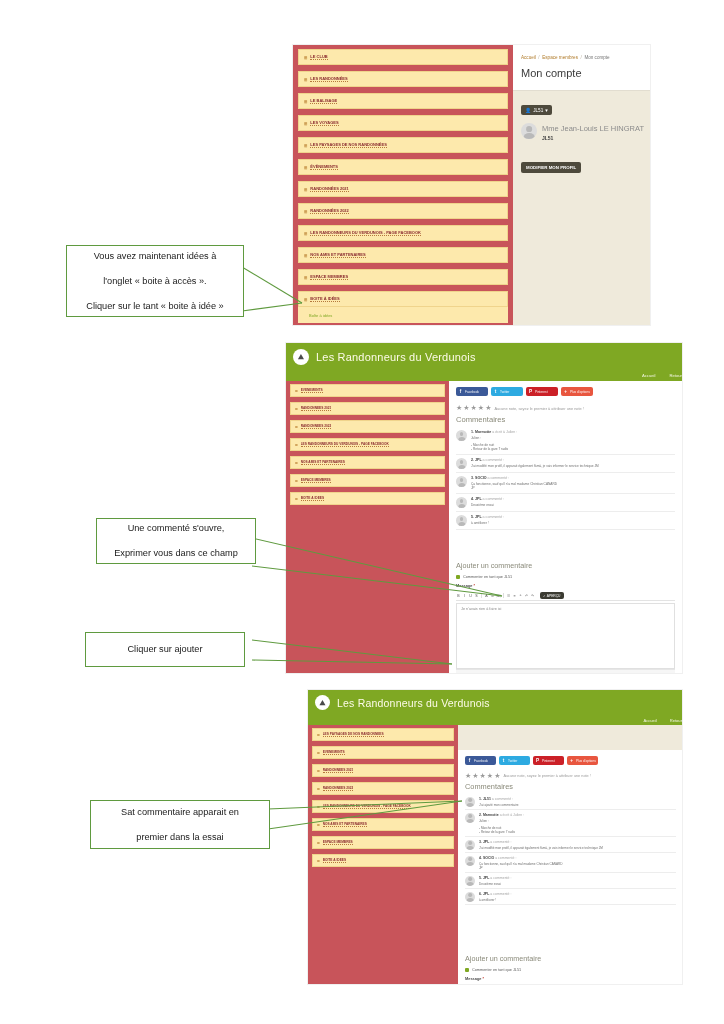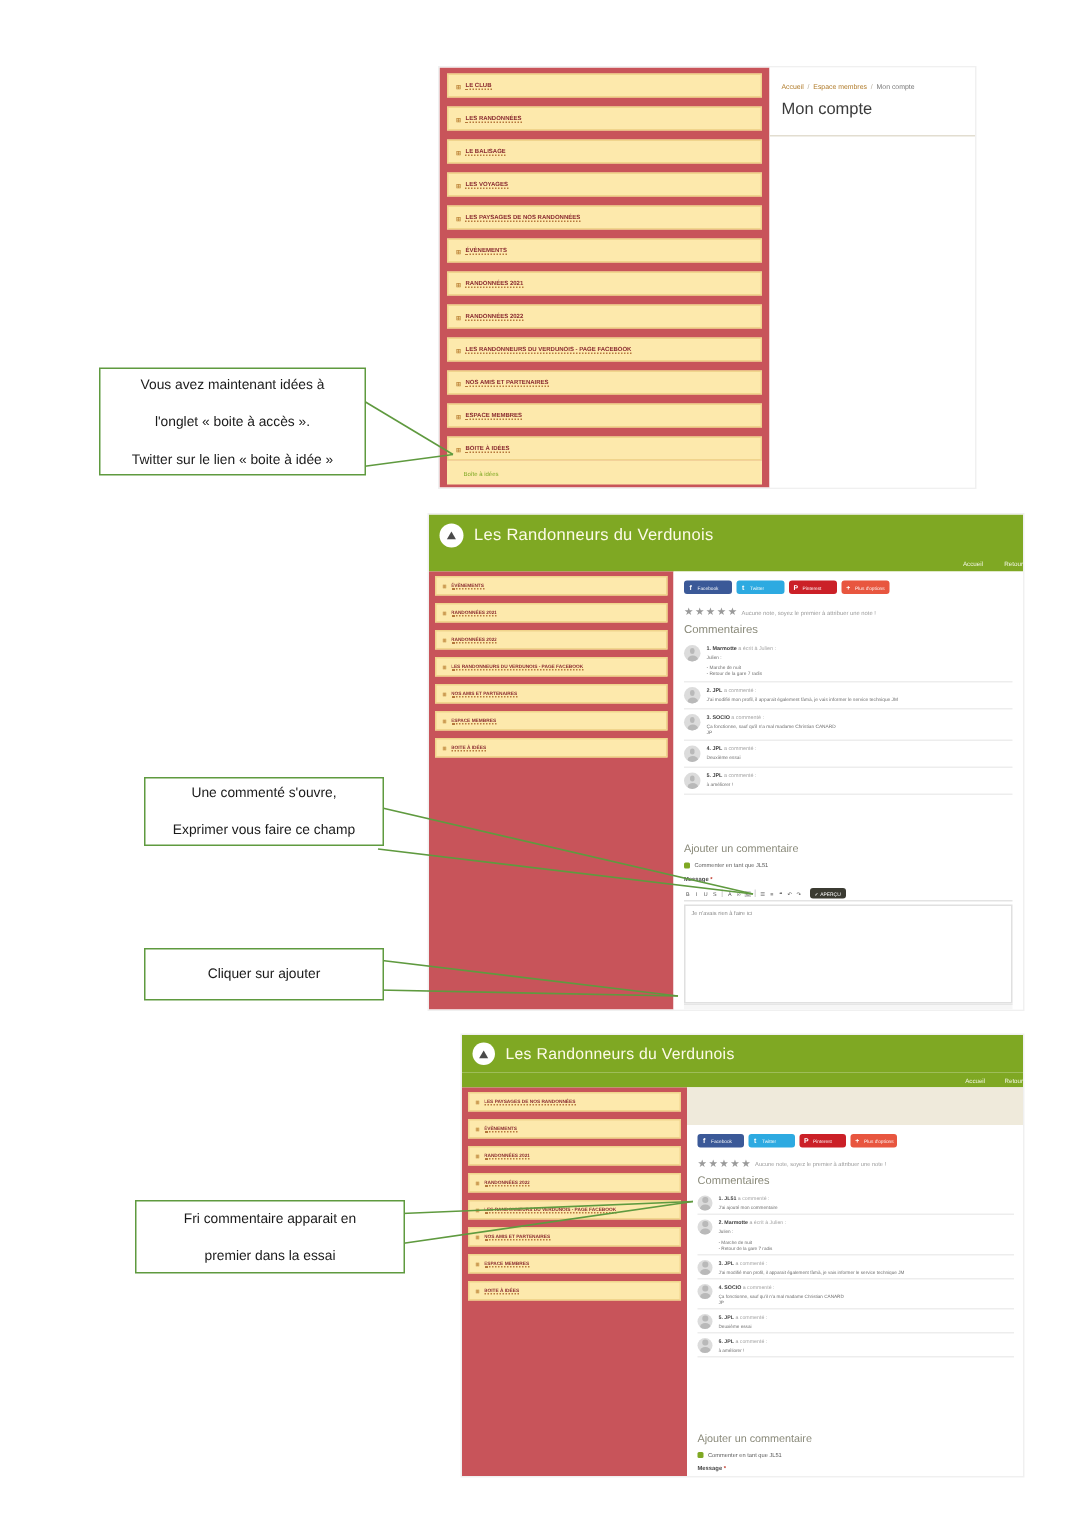--- a/index.html
+++ b/index.html
@@ -149,33 +149,51 @@
         <span class="sep">&nbsp;/&nbsp;</span>
         <span>Espace membres</span>
         <span class="sep">&nbsp;/&nbsp;</span>
         <span class="cur">Mon compte</span>
       </div>
 
       <div class="page-title" style="position:absolute;left:8px;top:22px;font-size:11px;">Mon compte</div>
 
       <div class="hr-light" style="position:absolute;left:0;top:45px;width:167px;"></div>
 
+      <div class="content-beige" style="position:absolute;left:0;top:46px;width:167px;height:234px;">
+
+        <div class="badge-dark" style="position:absolute;left:8px;top:14px;height:10px;padding:0 4px;font-size:4.6px;gap:2px;">
+          <span style="font-size:5px;">👤</span>
+          <span>JL51</span>
+          <span style="font-size:5px;">▾</span>
+        </div>
+
+        <div style="position:absolute;left:8px;top:32px;display:flex;align-items:flex-start;gap:5px;">
+          <div class="avatar" style="width:16px;height:16px;"></div>
+          <div style="padding-top:1px;">
+            <div class="user-name" style="font-size:7.5px;">Mme Jean-Louis LE HINGRAT</div>
+            <div class="user-handle" style="font-size:5px;margin-top:2px;">JL51</div>
+          </div>
+        </div>
+
+        <div class="btn-dark" style="position:absolute;left:8px;top:71px;height:11px;padding:0 5px;font-size:4.4px;font-weight:bold;">MODIFIER MON PROFIL</div>
+      </div>
     </div>
   </div>
 </div>
 
 <svg class="leader" style="left:240px;top:255px;width:80px;height:65px;">
   <line x1="2" y1="12" x2="62" y2="48"></line>
   <line x1="2" y1="56" x2="62" y2="48"></line>
 </svg>
 <div class="callout" style="left:66px;top:245px;width:176px;height:70px;font-size:9.2px;">
   <span>
     <span>Vous avez maintenant idées à</span><br>
     <span>l'onglet « boite à accès ».</span><br>
-    <span>Twitter sur le lien « boite à idée »</span>
+    <span>Cliquer sur le tant « boite à idée »</span>
   </span>
 </div>
 
 <div class="shot" style="left:286px;top:343px;width:396px;height:330px;">
   <div class="shot-inner">
 
     <div class="site-header" style="position:absolute;left:0;top:0;width:396px;height:27px;padding-left:7px;gap:7px;">
       <div class="logo-badge" style="width:16px;height:16px;font-size:7px;">⛰</div>
       <div class="site-title" style="font-size:11px;">Les Randonneurs du Verdunois</div>
     </div>
@@ -352,29 +370,29 @@
   </div>
 </div>
 
 <svg class="leader" style="left:250px;top:530px;width:260px;height:100px;">
   <line x1="2" y1="8" x2="252" y2="66"></line>
   <line x1="2" y1="36" x2="252" y2="66"></line>
 </svg>
 <div class="callout" style="left:96px;top:518px;width:158px;height:44px;font-size:9.2px;">
   <span>
     <span>Une commenté s'ouvre,</span><br>
-    <span>Exprimer vous faire ce champ</span>
+    <span>Exprimer vous dans ce champ</span>
   </span>
 </div>
 
 <svg class="leader" style="left:250px;top:636px;width:210px;height:36px;">
   <line x1="2" y1="4" x2="202" y2="28"></line>
   <line x1="2" y1="24" x2="202" y2="28"></line>
 </svg>
-<div class="callout" style="left:96px;top:632px;width:158px;height:33px;font-size:9.2px;text-align:right;">
+<div class="callout" style="left:85px;top:632px;width:158px;height:33px;font-size:9.2px;text-align:right;">
   <span>
     <span>Cliquer sur ajouter</span>
   </span>
 </div>
 
 <div class="shot" style="left:308px;top:690px;width:374px;height:294px;">
   <div class="shot-inner">
 
     <div class="site-header" style="position:absolute;left:0;top:0;width:374px;height:25px;padding-left:7px;gap:7px;">
       <div class="logo-badge" style="width:15px;height:15px;font-size:7px;">⛰</div>
@@ -537,16 +555,16 @@
     </div>
   </div>
 </div>
 
 <svg class="leader" style="left:266px;top:795px;width:200px;height:42px;">
   <line x1="2" y1="34" x2="196" y2="6"></line>
   <line x1="2" y1="14" x2="196" y2="6"></line>
 </svg>
 <div class="callout" style="left:90px;top:800px;width:178px;height:47px;font-size:9.2px;">
   <span>
-    <span>Fri commentaire apparait en</span><br>
+    <span>Sat commentaire apparait en</span><br>
     <span>premier dans la essai</span>
   </span>
 </div>
 
 </body></html>

